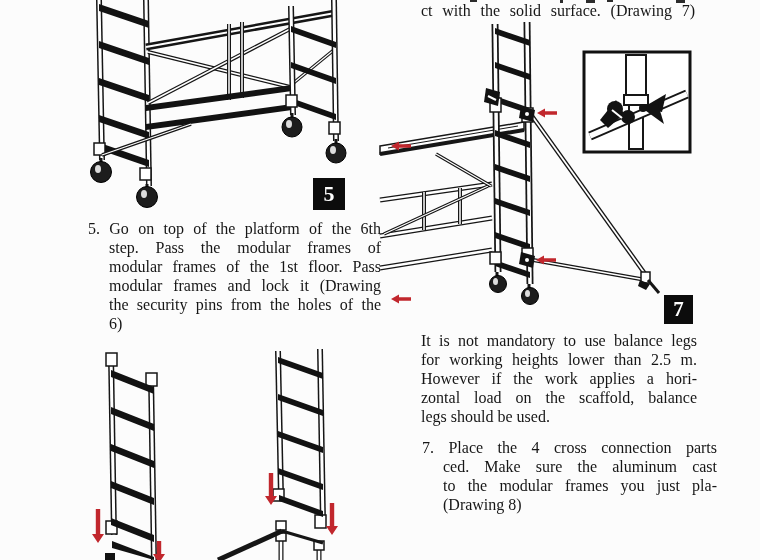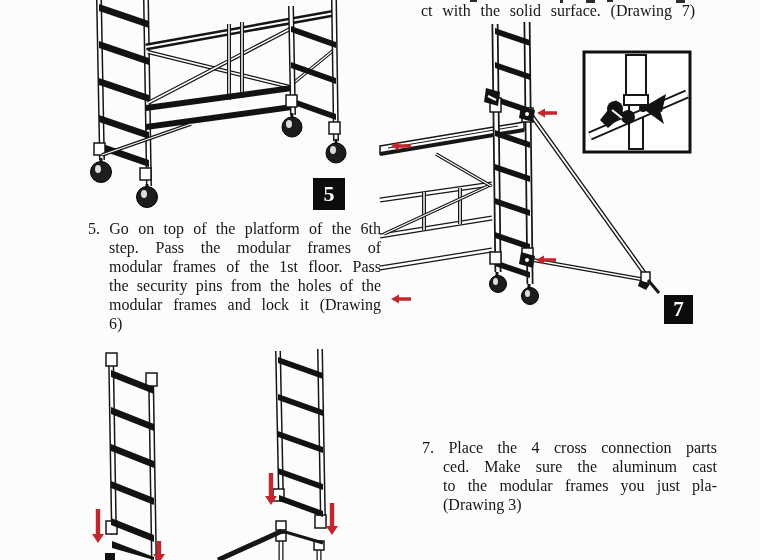--- a/index.html
+++ b/index.html
@@ -107,22 +107,22 @@
         <ellipse class="hl" cx="278" cy="150" rx="3" ry="4"></ellipse>
     </g>
   </svg>
 
   <div class="figlabel" style="left:313px;top:178px;width:32px;height:32px;font-size:22px;">5</div>
 
   <div class="block" style="left:88px;top:219px;width:293px;">
     <div class="tline">5. Go on top of the platform of the 6th</div>
     <div class="tline cont">step. Pass the modular frames of</div>
     <div class="tline cont">modular frames of the 1st floor. Pass</div>
+    <div class="tline cont">modular frames and lock it (Drawing</div>
     <div class="tline cont">the security pins from the holes of the</div>
-    <div class="tline cont">modular frames and lock it (Drawing</div>
     <div class="tline cont last">6)</div>
   </div>
 
   <svg style="left:70px;top:345px;" width="310" height="215" viewBox="0 0 310 215">
 
     <g>
       <line class="tb" stroke-width="6" x1="41" y1="10" x2="44" y2="190"></line>
         <line class="tw" stroke-width="3" x1="41" y1="10" x2="44" y2="190"></line>
       <line class="tb" stroke-width="6" x1="81" y1="30" x2="84" y2="215"></line>
         <line class="tw" stroke-width="3" x1="81" y1="30" x2="84" y2="215"></line>
@@ -267,21 +267,28 @@
     <g>
       <polygon class="red" points="159,91 167,86.5 167,89.2 179,89.2 179,92.8 167,92.8 167,95.5"></polygon>
       <polygon class="red" points="158,238 166,233.5 166,236.2 178,236.2 178,239.8 166,239.8 166,242.5"></polygon>
       <polygon class="red" points="13,124 21,119.5 21,122.2 33,122.2 33,125.8 21,125.8 21,128.5"></polygon>
       <polygon class="red" points="13,277 21,272.5 21,275.2 33,275.2 33,278.8 21,278.8 21,281.5"></polygon>
     </g>
   </svg>
 
   <div class="figlabel" style="left:664px;top:295px;width:29px;height:29px;font-size:21px;">7</div>
 
+  <div class="block" style="left:421px;top:331px;width:276px;">
+    <div class="tline">It is not mandatory to use balance legs</div>
+    <div class="tline">for working heights lower than 2.5 m.</div>
+    <div class="tline">However if the work applies a hori-</div>
+    <div class="tline">zontal load on the scaffold, balance</div>
+    <div class="tline last">legs should be used.</div>
+  </div>
 
   <div class="block" style="left:422px;top:438px;width:295px;">
     <div class="tline">7. Place the 4 cross connection parts</div>
     <div class="tline cont">ced. Make sure the aluminum cast</div>
     <div class="tline cont">to the modular frames you just pla-</div>
-    <div class="tline cont last">(Drawing 3)</div>
+    <div class="tline cont last">(Drawing 8)</div>
   </div>
 
 </div>
 
 </body></html>

